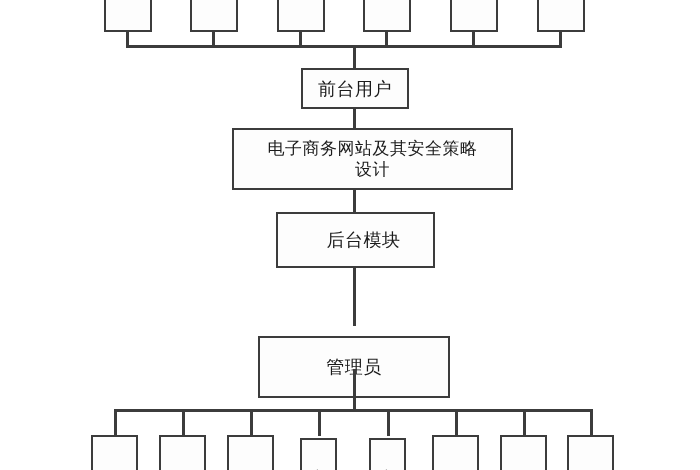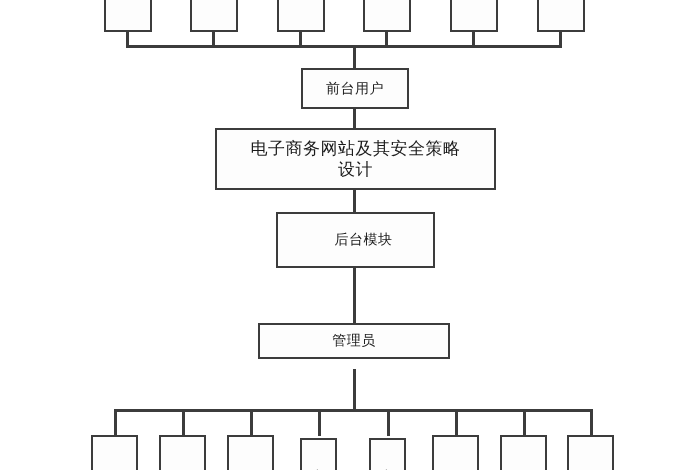--- a/index.html
+++ b/index.html
@@ -59,27 +59,28 @@
     color: #4a4a4a;
     overflow: hidden;
   }
   .leaf-bottom .glyph {
     display: block;
     margin-bottom: -9px;
     opacity: 0.7;
   }
   
   .node-main {
-    font-size: 14px;
+    font-size: 18px;
     font-weight: 500;
     text-align: center;
   }
   .node-wide {
     font-size: 17px;
     padding: 0 6px;
+    margin-left: 17px;
   }
   
   .conn {
     position: absolute;
     background: #3c3c3c;
   }
   .conn-h { height: 3px; }
   .conn-v { width: 3px; }
 </style>
 </head>
@@ -129,21 +130,21 @@
   </div>
 
   <div class="conn conn-v" style="left:353px; top:189px; height:24px;"></div>
 
   <div class="node node-main" style="left:276px; top:212px; width:159px; height:56px;padding-left:16px;">
     <span>后台模块</span>
   </div>
 
   <div class="conn conn-v" style="left:353px; top:267px; height:59px;"></div>
 
-  <div class="node node-main" style="left:258px; top:323px; width:192px; height:36px;">
+  <div class="node node-main" style="left:258px; top:336px; width:192px; height:62px;">
     <span>管理员</span>
   </div>
 
   <div class="conn conn-v" style="left:353px; top:369px; height:41px;"></div>
 
   <div class="conn conn-h" style="left:114px; top:409px; width:478px;"></div>
 
   <div class="conn conn-v" style="left:114px; top:409px; height:27px;"></div>
   <div class="conn conn-v" style="left:182px; top:409px; height:27px;"></div>
   <div class="conn conn-v" style="left:250px; top:409px; height:27px;"></div>

